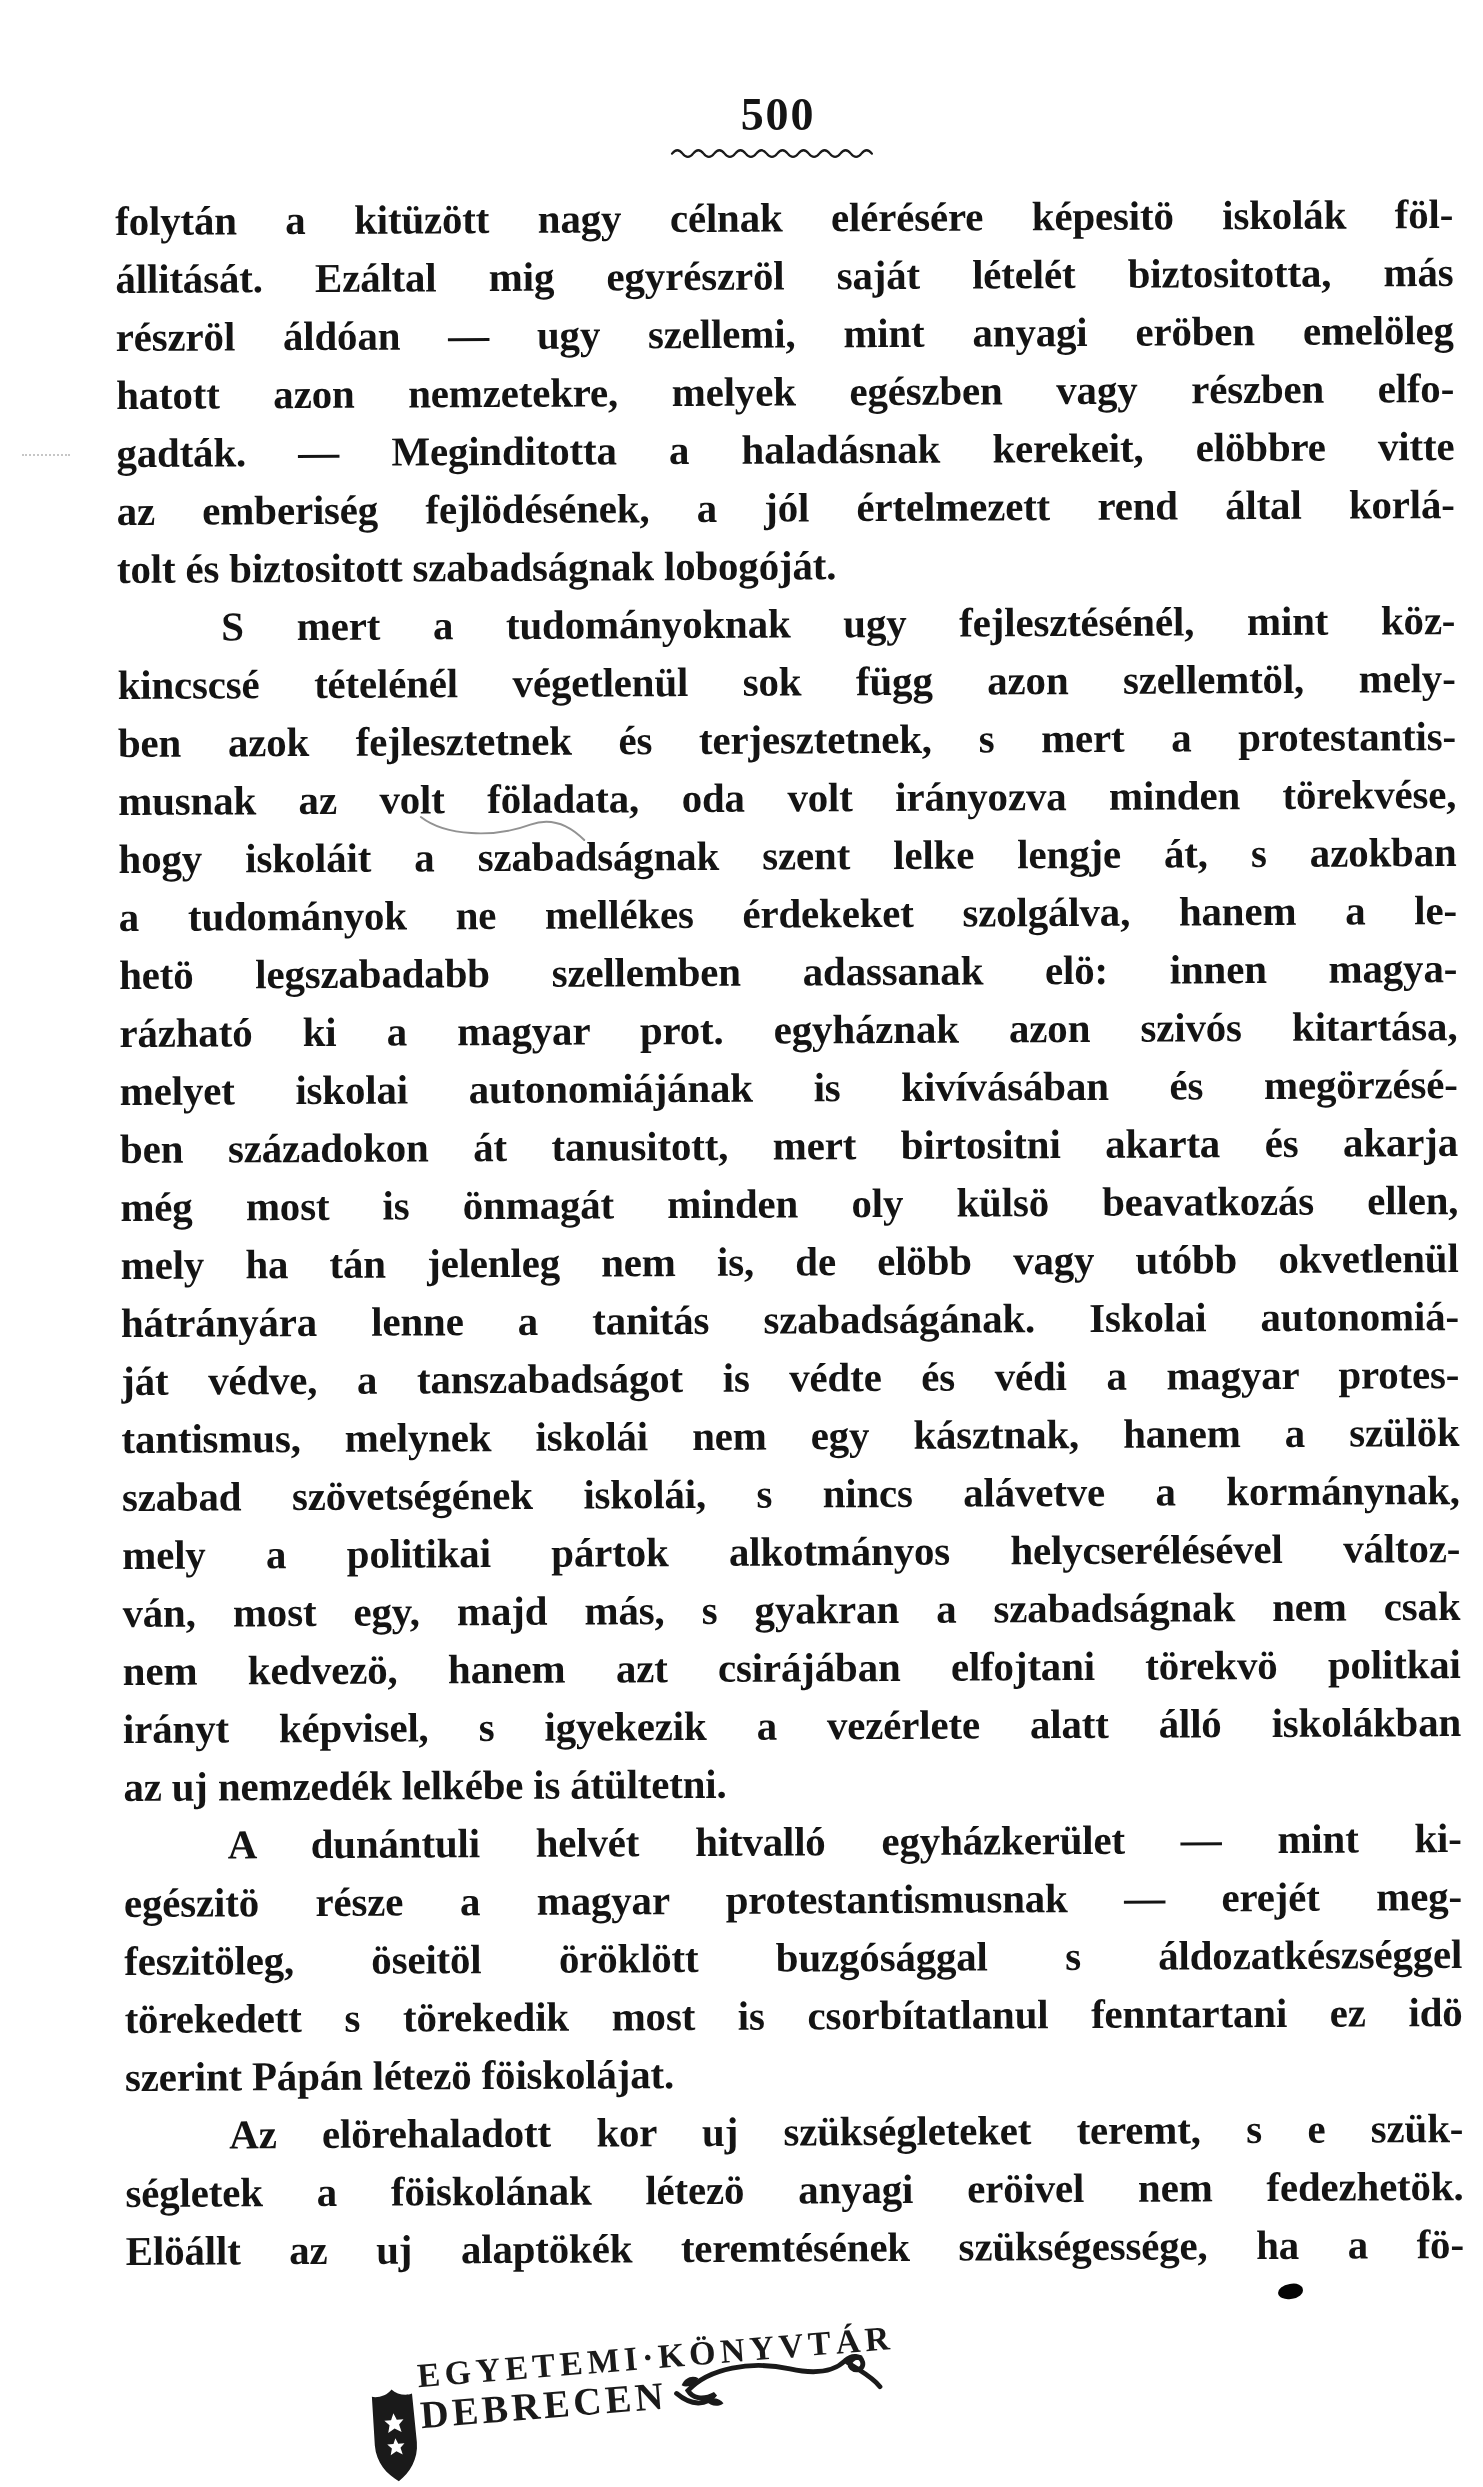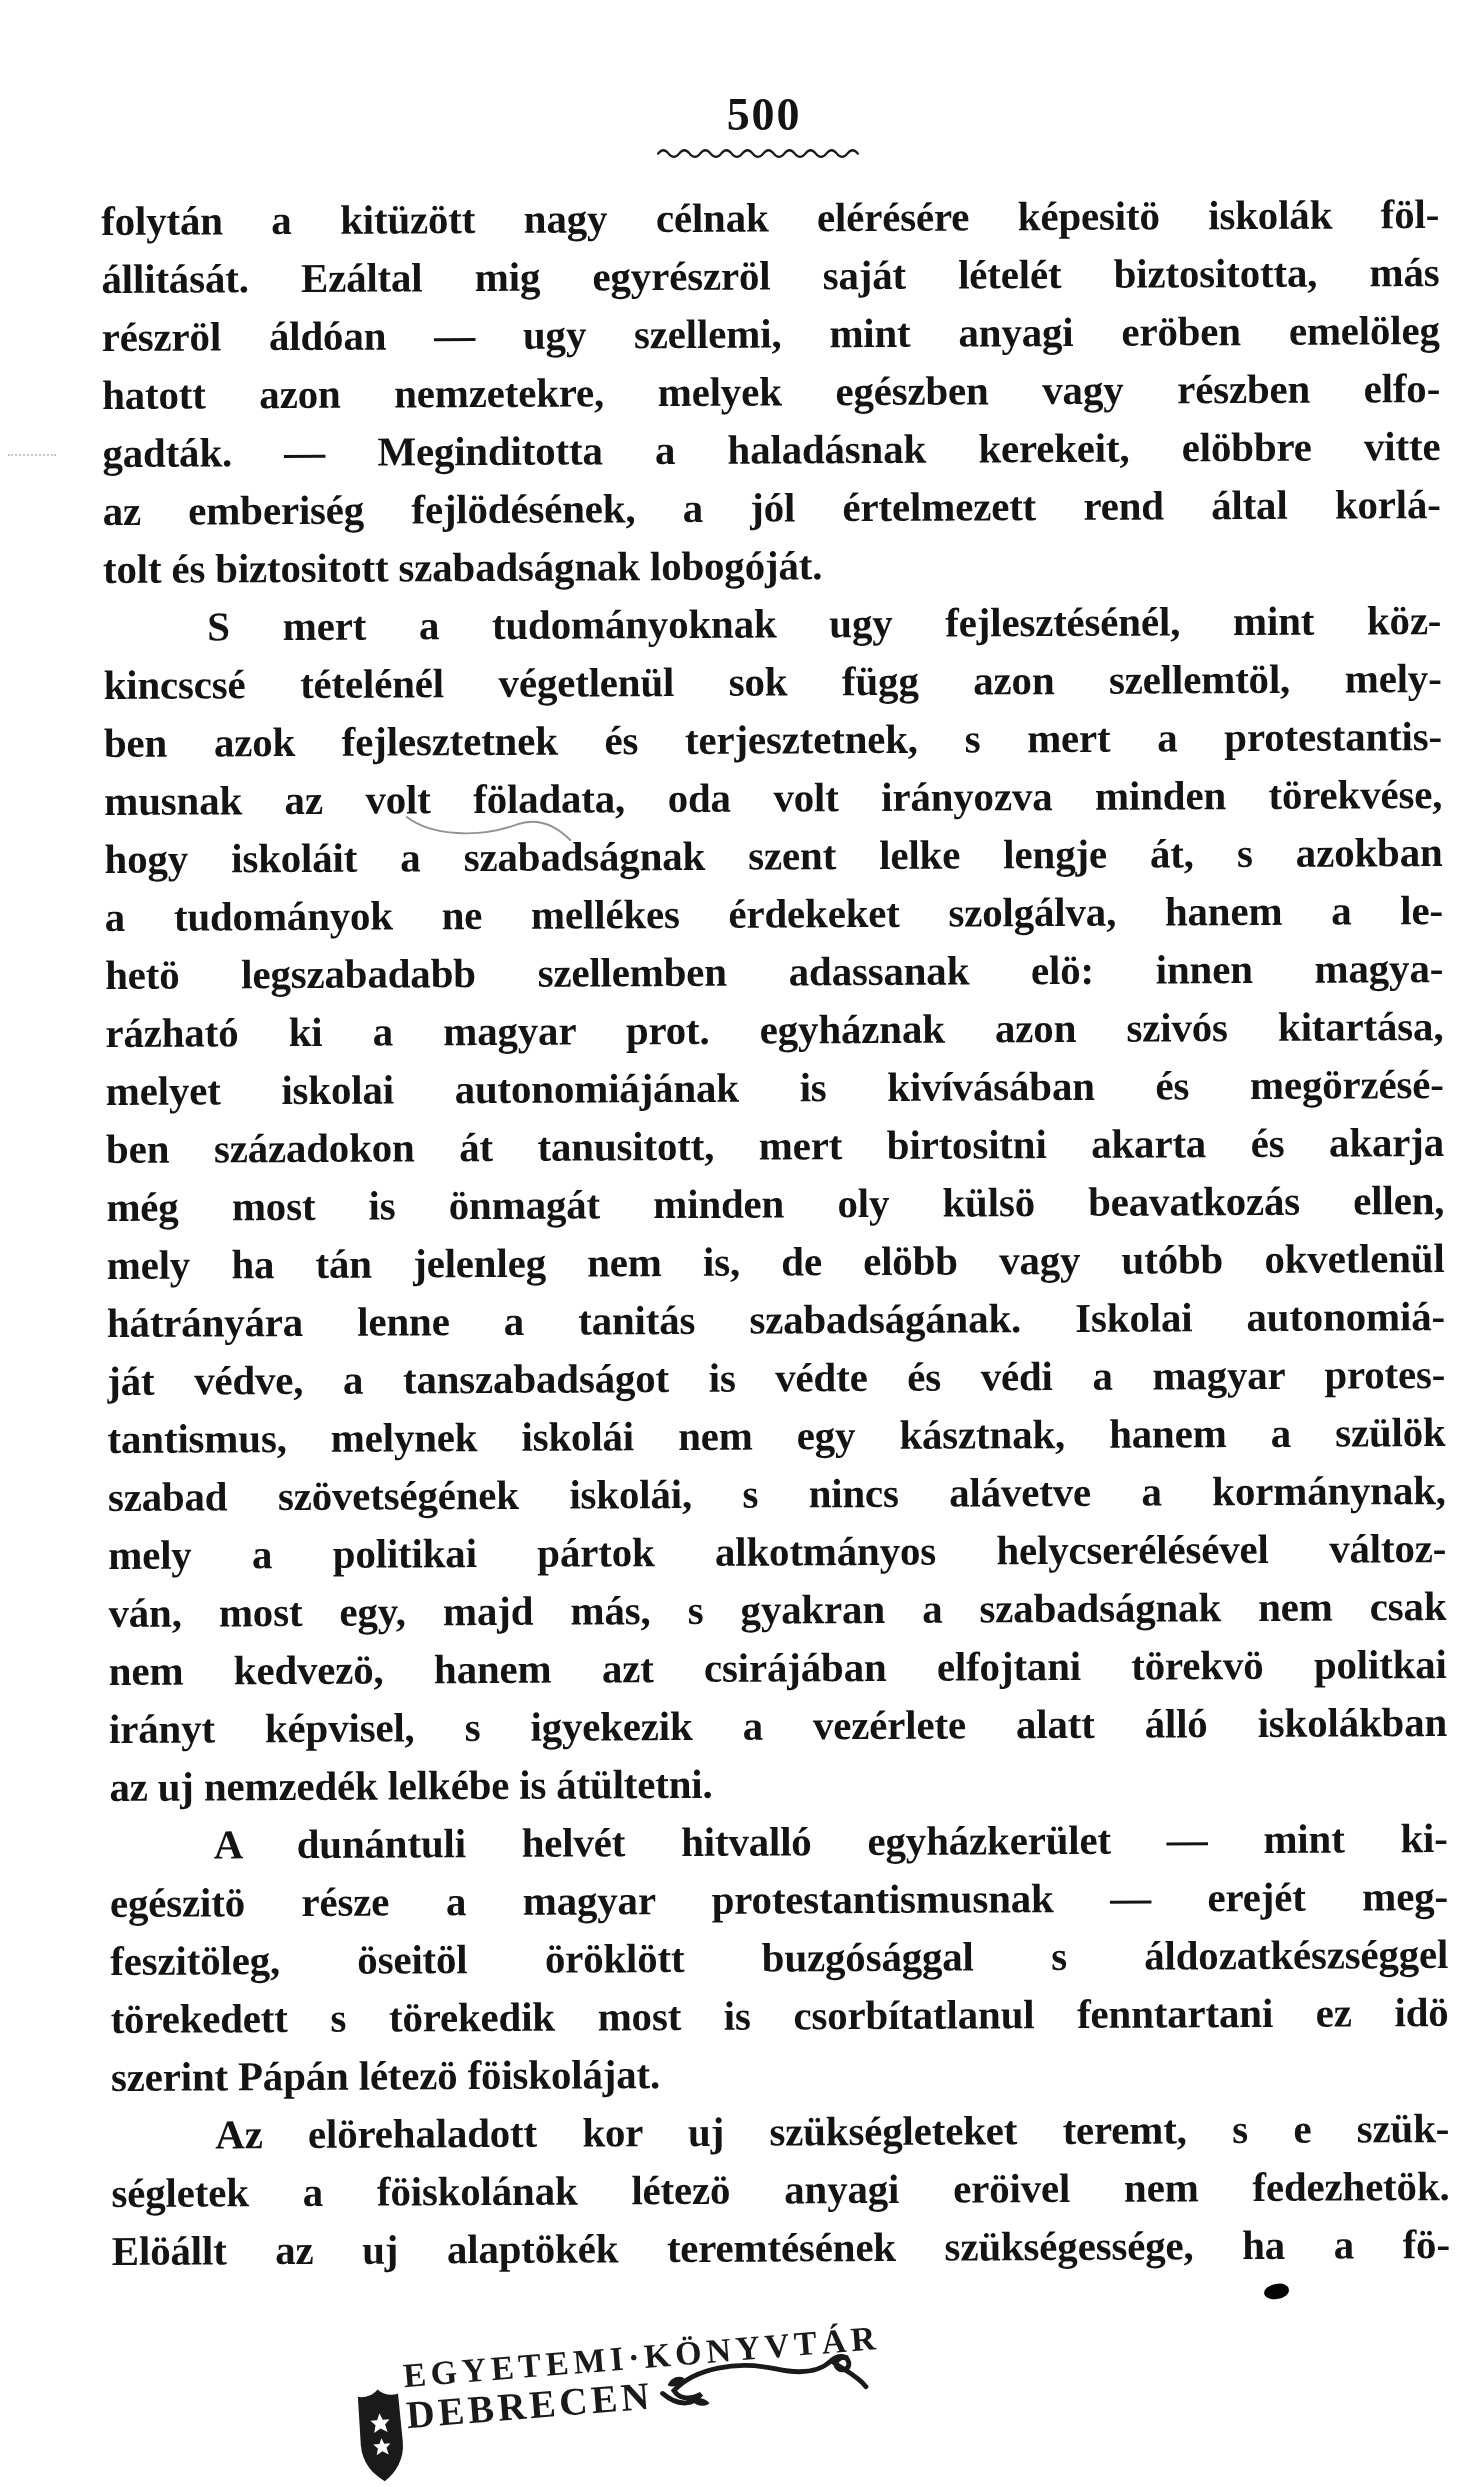--- a/index.html
+++ b/index.html
@@ -3,21 +3,21 @@
 <meta charset="utf-8">
 <style>
   html, body { margin:0; padding:0; }
   body {
     width:1483px; height:2487px;
     background:#ffffff;
     font-family:"Liberation Serif", serif;
     overflow:hidden;
   }
   .page {
-    position:absolute; left:0; top:0;
+    position:absolute; left:14px; top:0;
     width:1348px; height:2487px;
     background:#ffffff;
     color:#161616;
   }
   .pageno {
     position:absolute; top:88px; left:0; width:1528px;
     text-align:center;
     font-size:46px; font-weight:700; color:#141414;
     letter-spacing:1.9px;
   }

